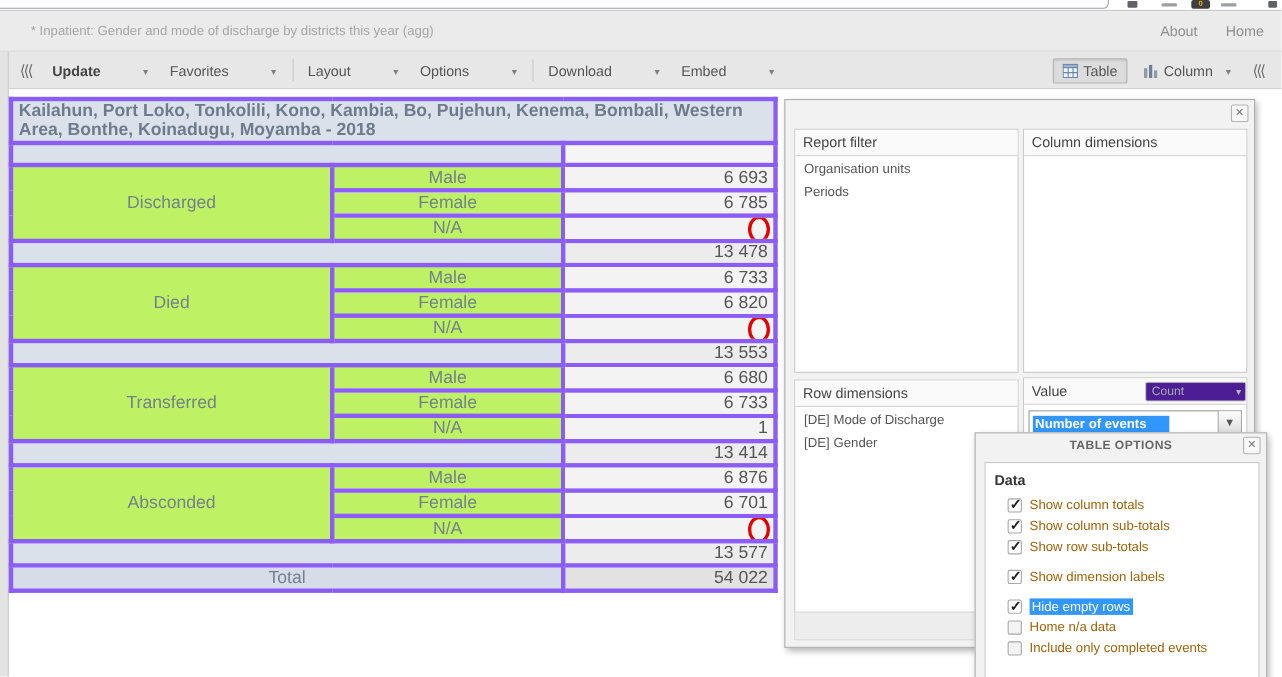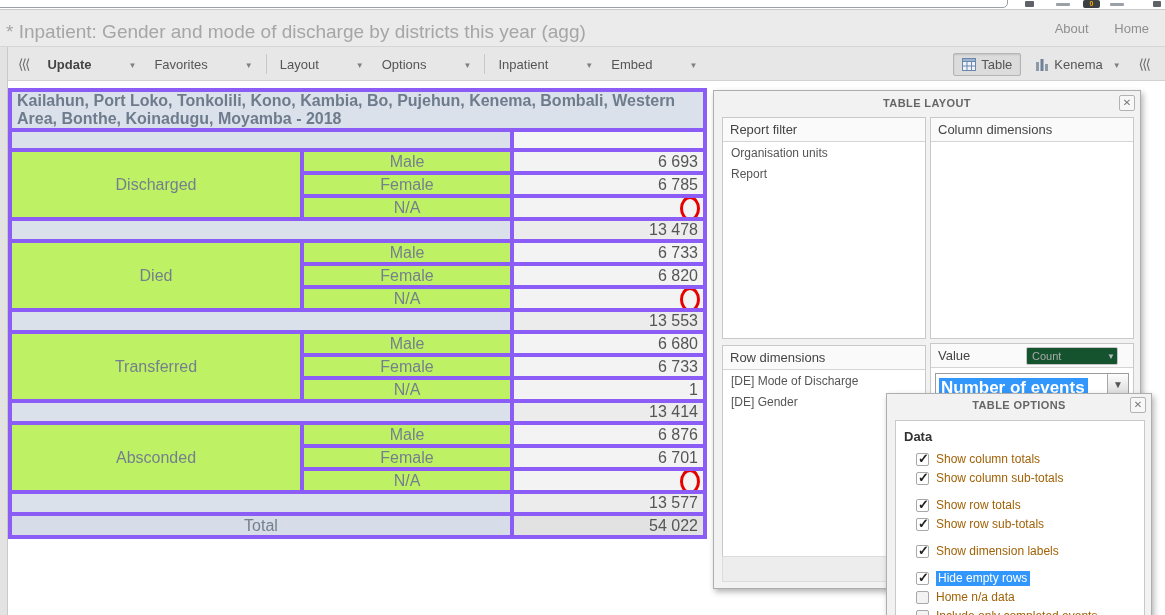--- a/index.html
+++ b/index.html
@@ -11,21 +11,21 @@
   #addrbar { position:absolute; left:-6px; top:-6px; width:1014px; height:14px;
     border:1px solid #9aa0a6; border-radius:0 0 5px 5px; background:#fff; }
   .chrome-dash { position:absolute; background:#9aa0a6; height:3px; border-radius:1px; }
   .chrome-dark { position:absolute; background:#5f6368; border-radius:1px; }
   #ext-badge { position:absolute; left:1083px; top:0; width:17px; height:8px; background:#3c4043;
     border-radius:2px; color:#f9ab00; font-size:7px; line-height:8px; text-align:center; font-weight:bold; }
 
   
   #titlebar { position:absolute; left:0; top:9px; width:1165px; height:38px;
     background:#ebebeb; border-top:1px solid #c9c9c9; border-bottom:1px solid #d6d6d6; }
-  #page-title { position:absolute; left:6px; top:11px; font-size:19px; color:#a6a6a6; }
+  #page-title { position:absolute; left:28px; top:11px; font-size:12px; color:#a6a6a6; }
   #titlebar-links { position:absolute; right:16px; top:11px; font-size:13px; color:#8f8f8f; }
   #titlebar-links span { margin-left:22px; cursor:pointer; }
 
   
   #toolbar { position:absolute; left:8px; top:47px; width:1157px; height:34px;
     background:#e7e7e7; border-bottom:1px solid #d2d2d2; }
   .tb-left { position:absolute; left:0; top:0; height:34px; display:flex; align-items:center; }
   .tb-right { position:absolute; right:6px; top:0; height:34px; display:flex; align-items:center; }
   .tb-btn { display:flex; align-items:center; padding:0 9px; height:24px; color:#555;
     font-size:13px; cursor:pointer; white-space:nowrap;gap:32px; }
@@ -66,27 +66,27 @@
     font-size:11px; font-weight:bold; color:#666; letter-spacing:.4px; }
   .dlg-close { position:absolute; right:5px; top:4px; width:16px; height:16px; background:#f7f7f7;
     border:1px solid #b3b3b3; border-radius:2px; font-size:10px; line-height:14px; text-align:center;
     color:#777; cursor:pointer; }
   #layout-dialog { left:713px; top:90px; width:428px; height:499px; }
   #layout-grid { position:absolute; left:8px; top:26px; width:412px; height:533px; }
   .panel { position:absolute; background:#fff; border:1px solid #c9c9c9; }
   .panel-head { height:24px; line-height:23px; background:#fafafa; border-bottom:1px solid #d4d4d4;
     font-size:13px; color:#444; padding:0 7px; position:relative; }
   .panel-item { font-size:12px; color:#555; padding:4px 8px 3px 8px; cursor:pointer; }
-  .mini-select { position:absolute; right:15px; top:3px; width:92px; height:18px; background:#14532d;
+  .mini-select { position:absolute; right:0; top:3px; width:92px; height:18px; background:#4c1d95;
     border:1px solid #c5c5c5; border-radius:2px; font-size:11px; color:#aaa; line-height:16px;
     padding-left:5px; }
   .mini-select .ms-caret { position:absolute; right:2px; top:1px; font-size:8px; color:#b8b8b8; }
   .combo { position:relative; margin:5px 4px; height:24px; background:#fff; border:1px solid #9c9c9c; }
-  .combo-text { position:absolute; left:3px; top:4px; font-size:17px; font-weight:bold;
-    background:#3297fd; color:#fff; padding:0 3px 1px 2px; }
+  .combo-text { position:absolute; left:3px; top:4px; font-size:12px; font-weight:bold;
+    background:#3297fd; color:#fff; padding:0 21px 1px 2px; }
   .combo-btn { position:absolute; right:0; top:0; width:21px; height:22px;
     background:linear-gradient(#fdfdfd,#d9d9d9); border-left:1px solid #a8a8a8;
     text-align:center; font-size:10px; color:#555; line-height:21px; cursor:pointer; font-weight:bold; }
   .dlg-footer { position:absolute; left:8px; bottom:6px; width:412px; height:26px; background:#ededed;
     border:1px solid #dcdcdc; }
 
   #options-dialog { left:886px; top:393px; width:266px; height:240px; }
   #options-body { position:absolute; left:8px; top:26px; width:250px; height:230px;
     background:#fff; border:1px solid #c9c9c9; padding:6px 8px; }
   .opt-section { font-size:13px; font-weight:bold; color:#333; margin:2px 0 7px 0; }
@@ -135,21 +135,21 @@
     <span class="tb-btn">
       <span>Layout</span>
       <span class="caret">▼</span>
     </span>
     <span class="tb-btn">
       <span>Options</span>
       <span class="caret">▼</span>
     </span>
     <span class="tb-sep"></span>
     <span class="tb-btn">
-      <span>Inpatient</span>
+      <span>Download</span>
       <span class="caret">▼</span>
     </span>
     <span class="tb-btn">
       <span>Embed</span>
       <span class="caret">▼</span>
     </span>
   </div>
   <div class="tb-right">
     <span class="tb-toggle pressed">
       <svg class="icon-svg" width="14" height="13" viewBox="0 0 14 13">
@@ -160,21 +160,21 @@
         <line x1="0.5" y1="8" x2="13.5" y2="8" stroke="#6a87ad"></line>
       </svg>
       <span>Table</span>
     </span>
     <span class="tb-toggle" style="margin-left:6px;">
       <svg class="icon-svg" width="14" height="13" viewBox="0 0 14 13">
         <rect x="1" y="4" width="3" height="9" fill="#8d9aa8"></rect>
         <rect x="5.5" y="1" width="3" height="12" fill="#6f8096"></rect>
         <rect x="10" y="6" width="3" height="7" fill="#8d9aa8"></rect>
       </svg>
-      <span>Kenema</span>
+      <span>Column</span>
       <span class="caret">▼</span>
     </span>
     <span class="collapse">⟨⟨⟨</span>
   </div>
 </div>
 
 <div id="west-strip"></div>
 
 <table id="pivot">
   <colgroup>
@@ -264,27 +264,26 @@
       </tr>
 
   <tr>
         <td colspan="2" class="tot-l">Total</td>
       <td class="tot-v">54 022</td>
       </tr>
 </tbody>
   </table>
 
 <div id="layout-dialog" class="dialog">
-  <div class="dlg-head">TABLE LAYOUT</div>
   <div class="dlg-close">✕</div>
   <div id="layout-grid">
     <div class="panel" style="left:0; top:0; width:204px; height:222px;">
       <div class="panel-head">Report filter</div>
       <div class="panel-item">Organisation units</div>
-      <div class="panel-item">Report</div>
+      <div class="panel-item">Periods</div>
     </div>
     <div class="panel" style="left:208px; top:0; width:204px; height:222px;">
       <div class="panel-head">Column dimensions</div>
     </div>
     <div class="panel" style="left:0; top:228px; width:204px; height:215px;">
       <div class="panel-head">Row dimensions</div>
       <div class="panel-item">[DE] Mode of Discharge</div>
       <div class="panel-item">[DE] Gender</div>
     </div>
     <div class="panel" style="left:208px; top:226px; width:204px; height:215px;">
@@ -311,24 +310,20 @@
     <div class="opt-section">Data</div>
 
     <div class="opt-row">
       <span class="cb checked"></span>
       <span class="opt-label">Show column totals</span>
     </div>
     <div class="opt-row">
       <span class="cb checked"></span>
       <span class="opt-label">Show column sub-totals</span>
     </div>
-    <div class="opt-row gap">
-      <span class="cb checked"></span>
-      <span class="opt-label">Show row totals</span>
-    </div>
     <div class="opt-row">
       <span class="cb checked"></span>
       <span class="opt-label">Show row sub-totals</span>
     </div>
     <div class="opt-row gap">
       <span class="cb checked"></span>
       <span class="opt-label">Show dimension labels</span>
     </div>
     <div class="opt-row gap">
       <span class="cb checked"></span>

